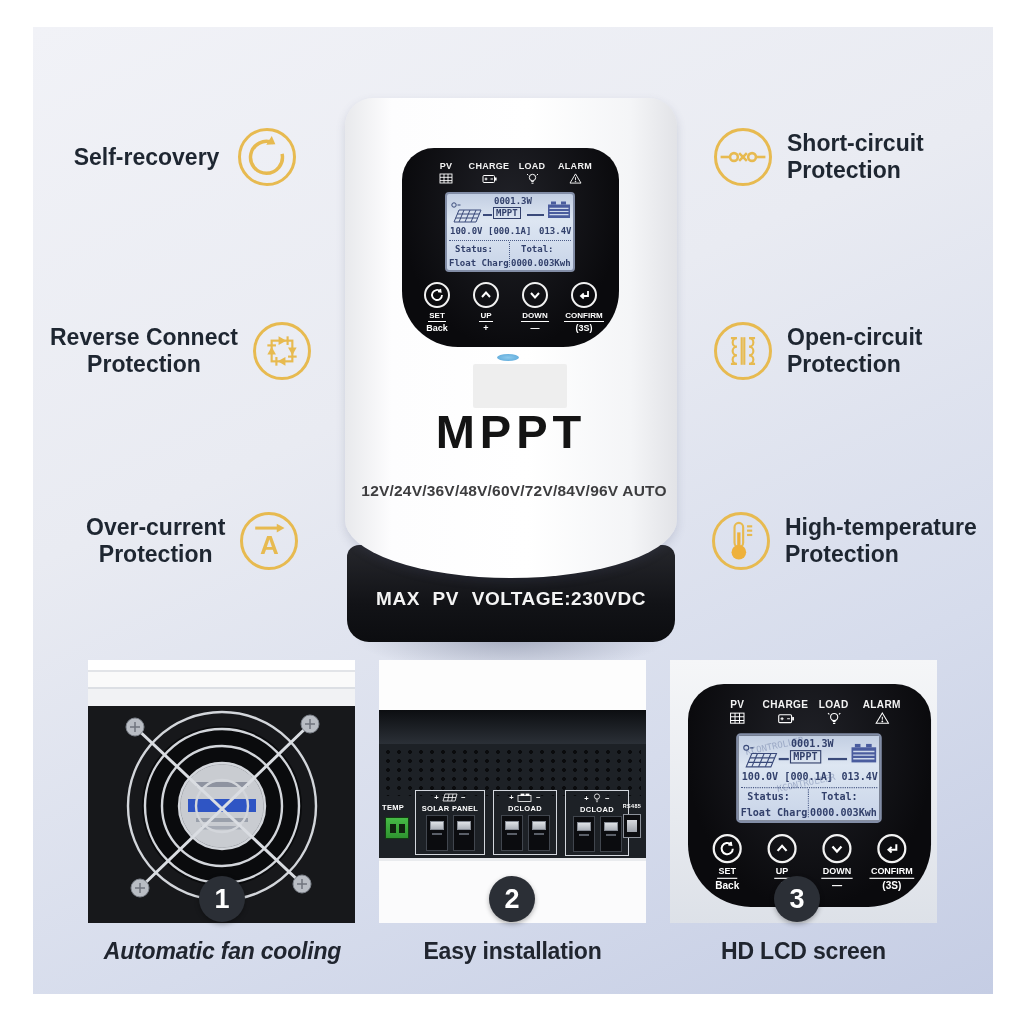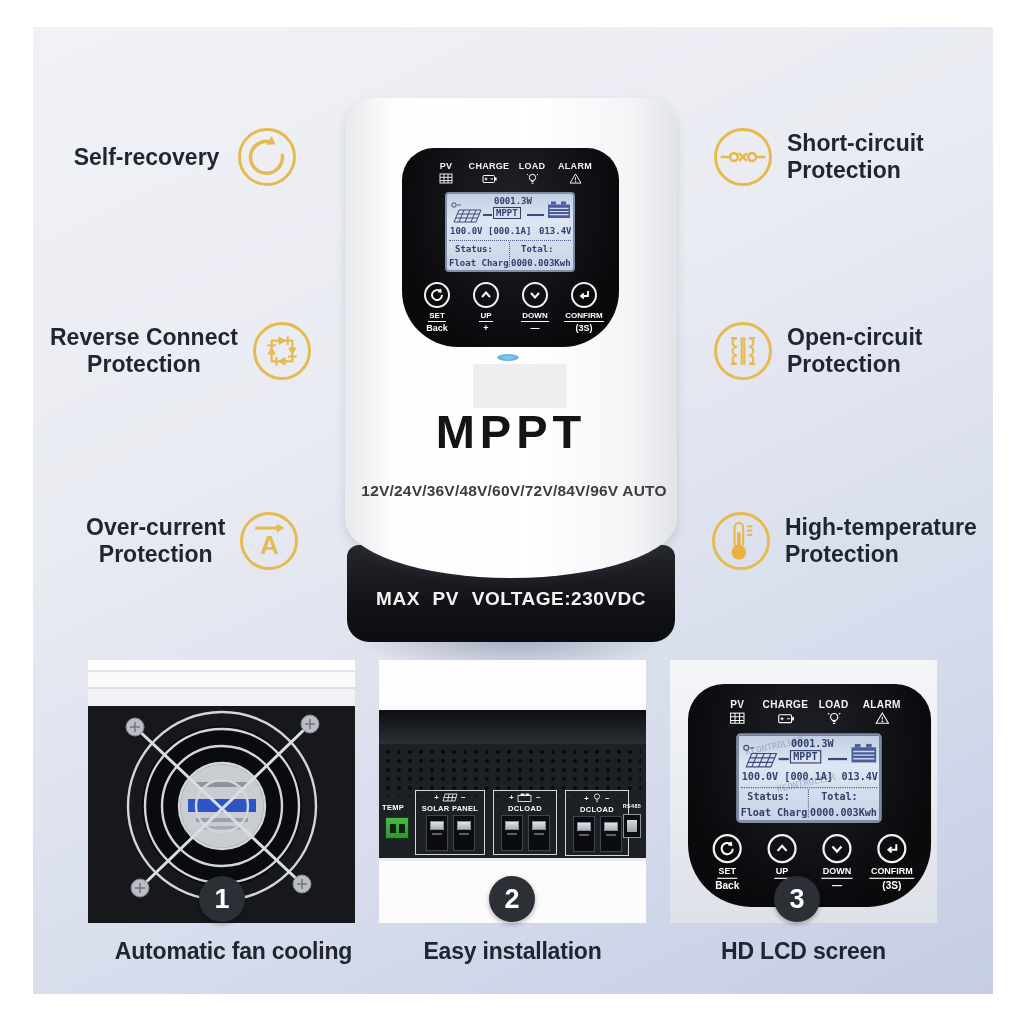--- a/index.html
+++ b/index.html
@@ -126,21 +126,21 @@
   .p3-module-wrap { position:absolute; left:18px; top:24px; width:243px; height:223px; }
   .p3-module-wrap .dm { left:0; top:0; transform:scale(1.12); transform-origin:0 0; }
 
   .badge { position:absolute; top:876px; width:46px; height:46px; border-radius:50%;
            background:#2b2f36; color:#fff; font-size:27px; font-weight:bold;
            display:flex; align-items:center; justify-content:center; box-shadow:0 2px 5px rgba(0,0,0,.3); }
   .badge1 { left:199px; } .badge2 { left:489px; } .badge3 { left:774px; }
 
   .caption { position:absolute; top:938px; width:267px; text-align:center;
              font-size:23px; font-weight:bold; color:#20252f; letter-spacing:-.2px; }
-  .cap1 { left:100px; } .cap2 { left:379px; } .cap3 { left:670px; }
+  .cap1 { left:89px;font-style:italic; } .cap2 { left:379px; } .cap3 { left:670px; }
 </style>
 </head>
 <body>
 
 <div id="stage">
   <div class="bg-panel"></div>
 
   <div class="feature left f-self">
     <div class="ftext">
       <span>Self-recovery</span>

